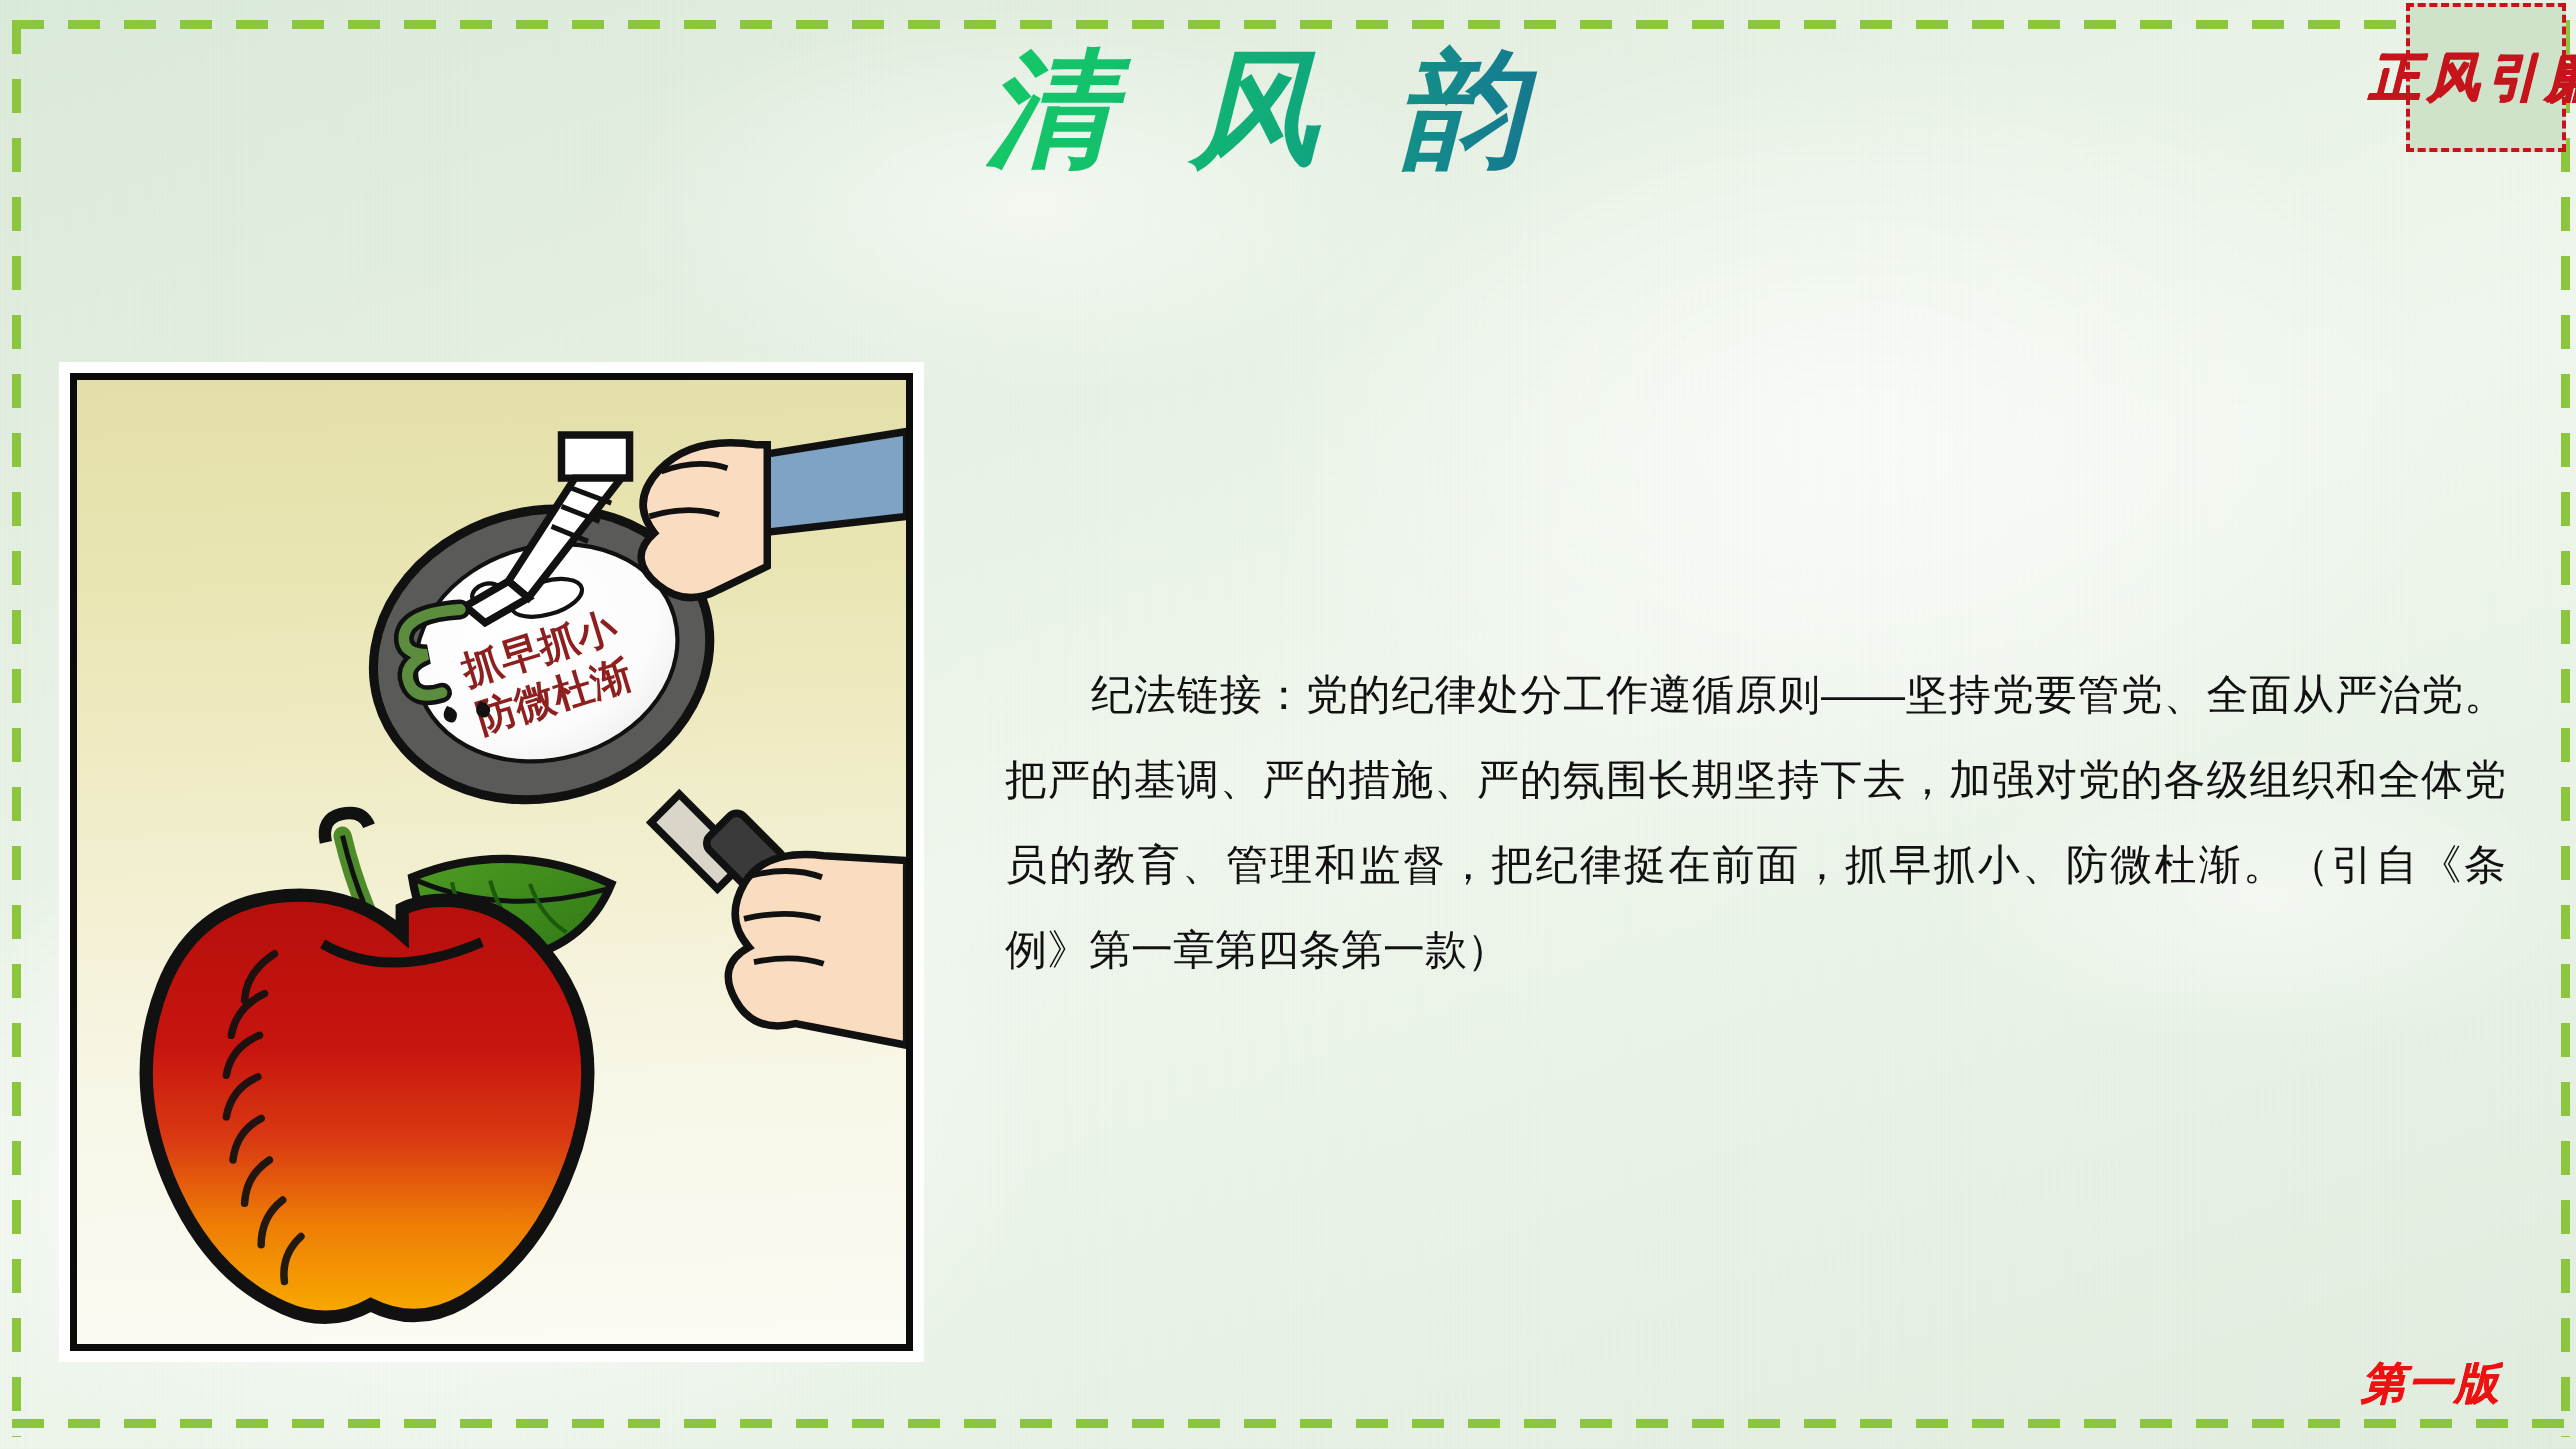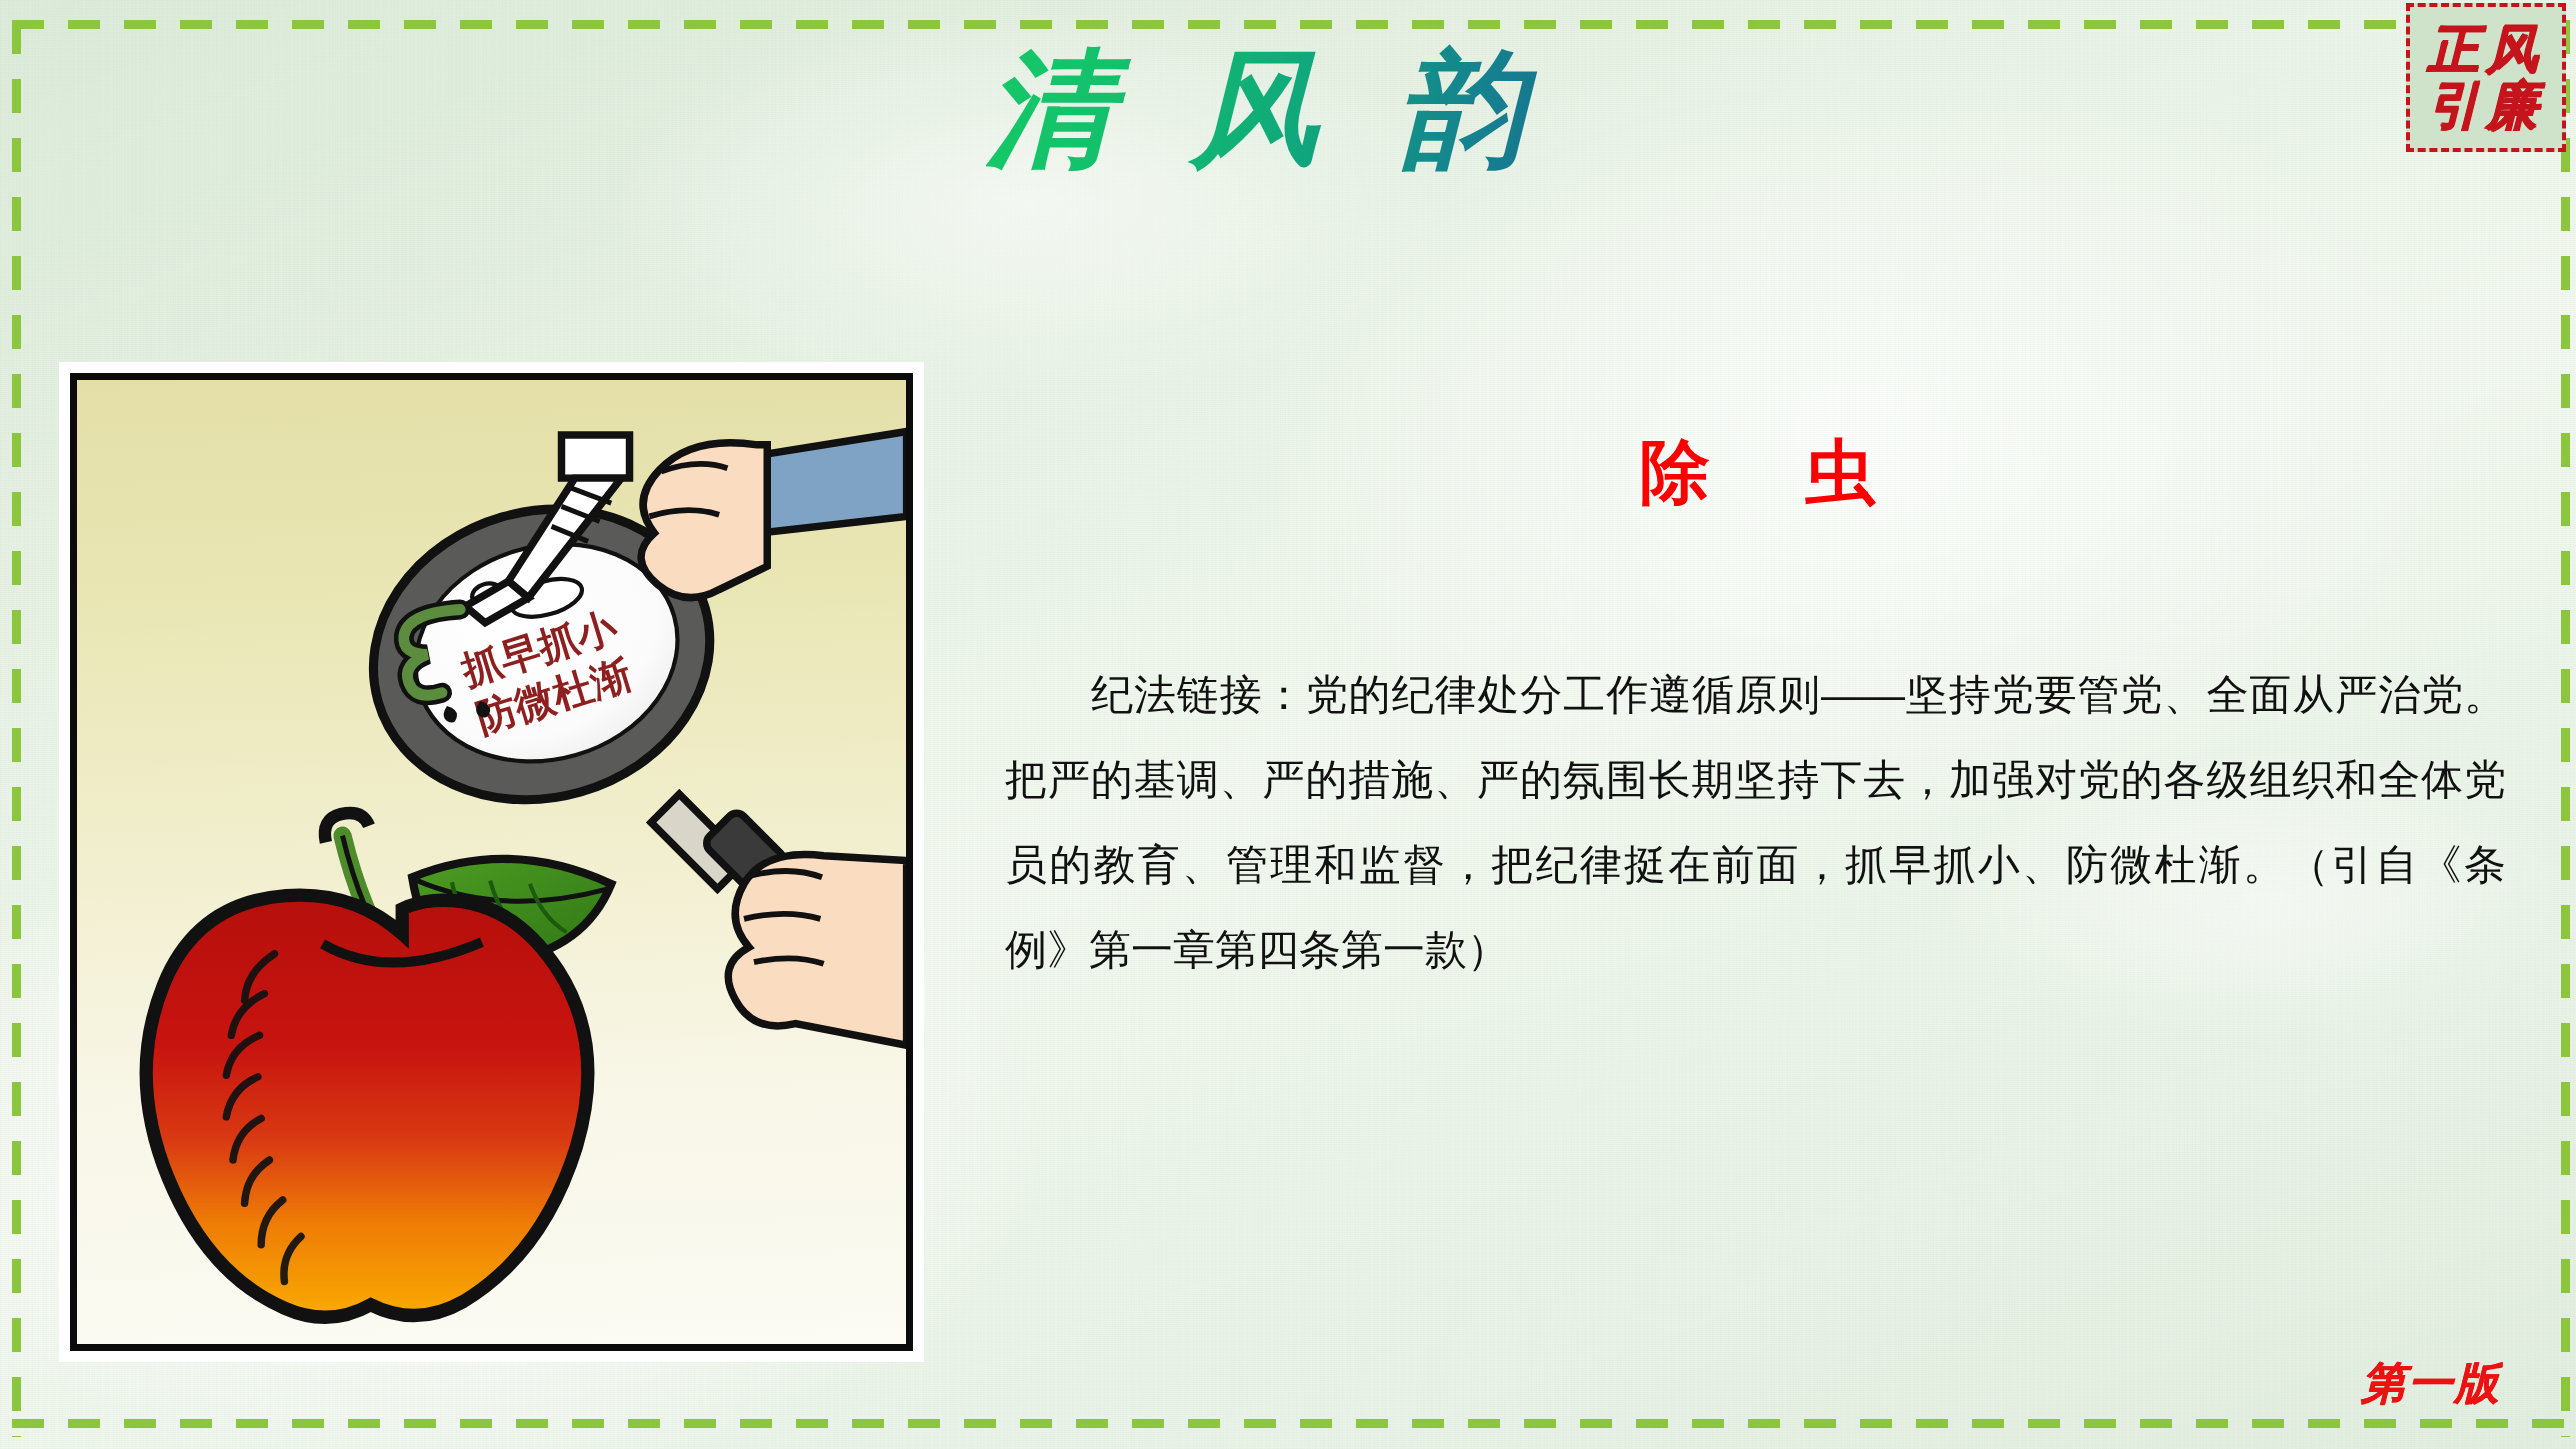--- a/index.html
+++ b/index.html
@@ -97,21 +97,21 @@
   #seal {
     position: absolute;
     left: 2406px;
     top: 2.7px;
     width: 160px;
     height: 149px;
     background: #cfe3cb;
     border: 4.7px dashed #c5141b;
     box-sizing: border-box;
     display: flex;
-    flex-direction: column;
+    flex-direction: row;
     align-items: center;
     justify-content: center;
     padding-top: 1.3px;
   }
   .seal-line {
     font-family: "Liberation Serif", "DejaVu Serif", serif;
     font-size: 52px;
     font-weight: 700;
     font-style: italic;
     color: #c5141b;
@@ -315,20 +315,19 @@
             <path d="M222 888 q-30 16 -34 50"></path>
             <path d="M232 938 q-28 18 -30 52"></path>
             <path d="M248 986 q-26 20 -26 54"></path>
             <path d="M270 1030 q-24 22 -20 54"></path>
           </g>
         </g>
       </svg>
     </div>
   </div>
 
-  <div id="headline">除  虫</div>
 
   <div id="body-text">纪法链接：党的纪律处分工作遵循原则——坚持党要管党、全面从严治党。把严的基调、严的措施、严的氛围长期坚持下去，加强对党的各级组织和全体党员的教育、管理和监督，把纪律挺在前面，抓早抓小、防微杜渐。（引自《条例》第一章第四条第一款）</div>
 
   <div id="page-mark">第一版</div>
 
 </div>
 
 
 </body></html>

